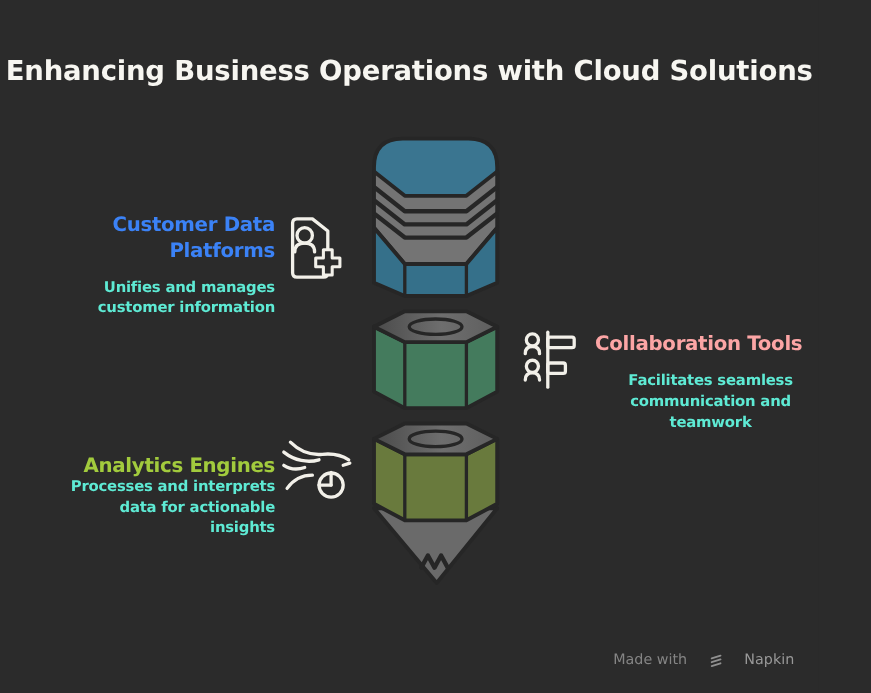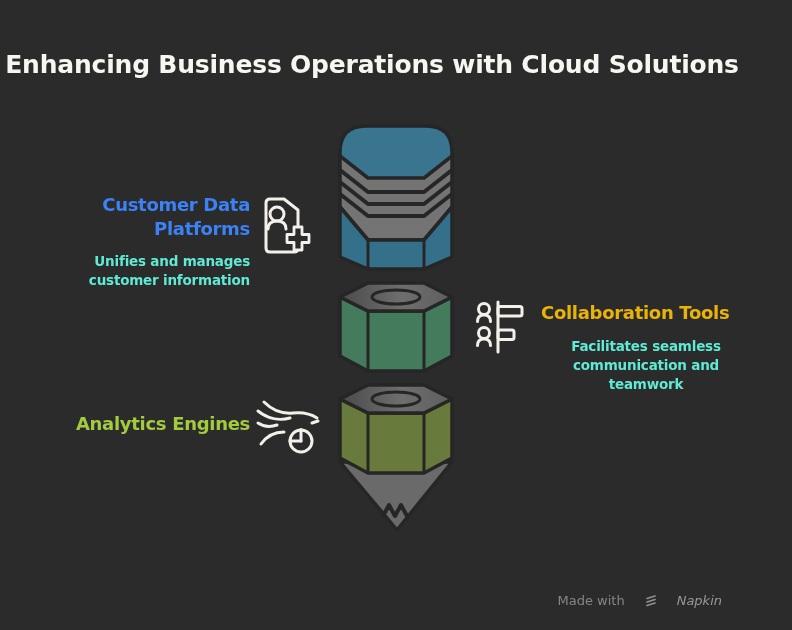--- a/index.html
+++ b/index.html
@@ -60,21 +60,21 @@
   .watermark {
     position: absolute;
     right: 22px; top: 593px;
     display: flex;
     align-items: center;
     gap: 19px;
     font-size: 13px;
     font-weight: 400;
     color: #858585;
   }
-  .watermark .brand { color: #989898; font-weight: 500; font-style: italic; }
+  .watermark .brand { color: #989898; font-weight: 500; }
 </style>
 </head>
 <body>
 
 <div class="canvas">
 
   <h1 class="title" style="color: rgb(247, 246, 241);">Enhancing Business Operations with Cloud Solutions</h1>
 
   <svg class="pencil" viewBox="0 0 792 630">
     <defs>
@@ -124,38 +124,41 @@
     <g class="icon-stroke">
       <circle cx="10" cy="9" r="5.5"></circle>
       <path d="M3.5,21.5 Q3.5,15 10,15 Q16.5,15 16.5,21.5"></path>
       <circle cx="10" cy="33" r="5.5"></circle>
       <path d="M3.5,45.5 Q3.5,39 10,39 Q16.5,39 16.5,45.5"></path>
       <path d="M24,2 V52"></path>
       <rect x="24" y="6.5" width="24" height="9.5" rx="2"></rect>
       <rect x="24" y="30" width="16" height="9.5" rx="2"></rect>
     </g>
   </svg>
-  <div class="sec-heading align-l h-collab" style="color: #eab308;">Collaboration Tools</div>
+  <div class="sec-heading align-l h-collab" style="color: #fca5a5;">Collaboration Tools</div>
   <div class="sec-desc align-l d-collab">Facilitates seamless
 communication and
 teamwork</div>
 
   <div class="sec-heading align-r h-analytics" style="color: rgb(162, 203, 61);">Analytics Engines</div>
   <svg class="i-analytics" width="64" height="60" viewBox="0 0 64 60">
     <g class="icon-stroke">
       <path d="M8,3 C16,11 26,15 37,14 C47,13 55,15 61,19"></path>
       <path d="M2,12 C12,20 24,22 34,19"></path>
       <path d="M2,24 C8,28 15,28 21,26"></path>
       <path d="M5,45 C10,38 18,33 28,33"></path>
       <path d="M56,24 L62,22"></path>
       <circle cx="45" cy="42" r="11"></circle>
       <path d="M45,42 V30.5"></path>
       <path d="M45,42 H34"></path>
     </g>
   </svg>
+  <div class="sec-desc align-r d-analytics">Processes and interprets
+data for actionable
+insights</div>
 
   <div class="watermark">
     <span>Made with</span>
     <svg width="14" height="14" viewBox="0 0 14 14">
       <g stroke="#909090" stroke-width="1.7" stroke-linecap="round" fill="none">
         <path d="M3,4.5 L11,2"></path>
         <path d="M3,8 L11,5.5"></path>
         <path d="M3,11.5 L11,9"></path>
       </g>
     </svg>

